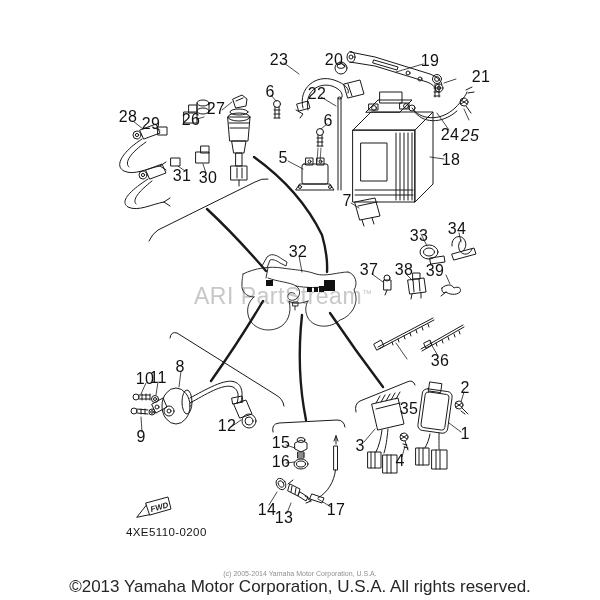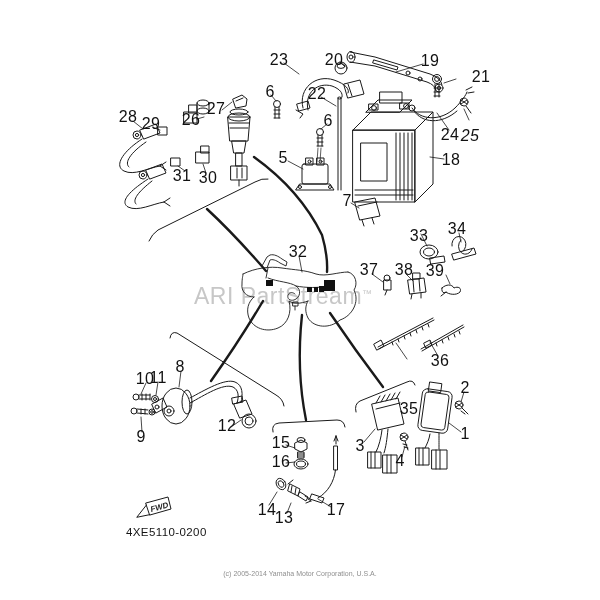--- a/index.html
+++ b/index.html
@@ -397,13 +397,14 @@
       <span class="callout" style="left: 284px; top: 518px;">13</span>
       <span class="callout" style="left: 336px; top: 510px;">17</span>
       <span class="callout" style="left: 360px; top: 446px;">3</span>
       <span class="callout" style="left: 400px; top: 461px;">4</span>
       <span class="callout" style="left: 465px; top: 388px;">2</span>
       <span class="callout" style="left: 465px; top: 434px;">1</span>
     </div>
 
   <div id="diagram-code">4XE5110-0200</div>
   <div id="copyright-small">(c) 2005-2014 Yamaha Motor Corporation, U.S.A.</div>
+  <div id="copyright-large">©2013 Yamaha Motor Corporation, U.S.A. All rights reserved.</div>
 </div>
 
 </body></html>

